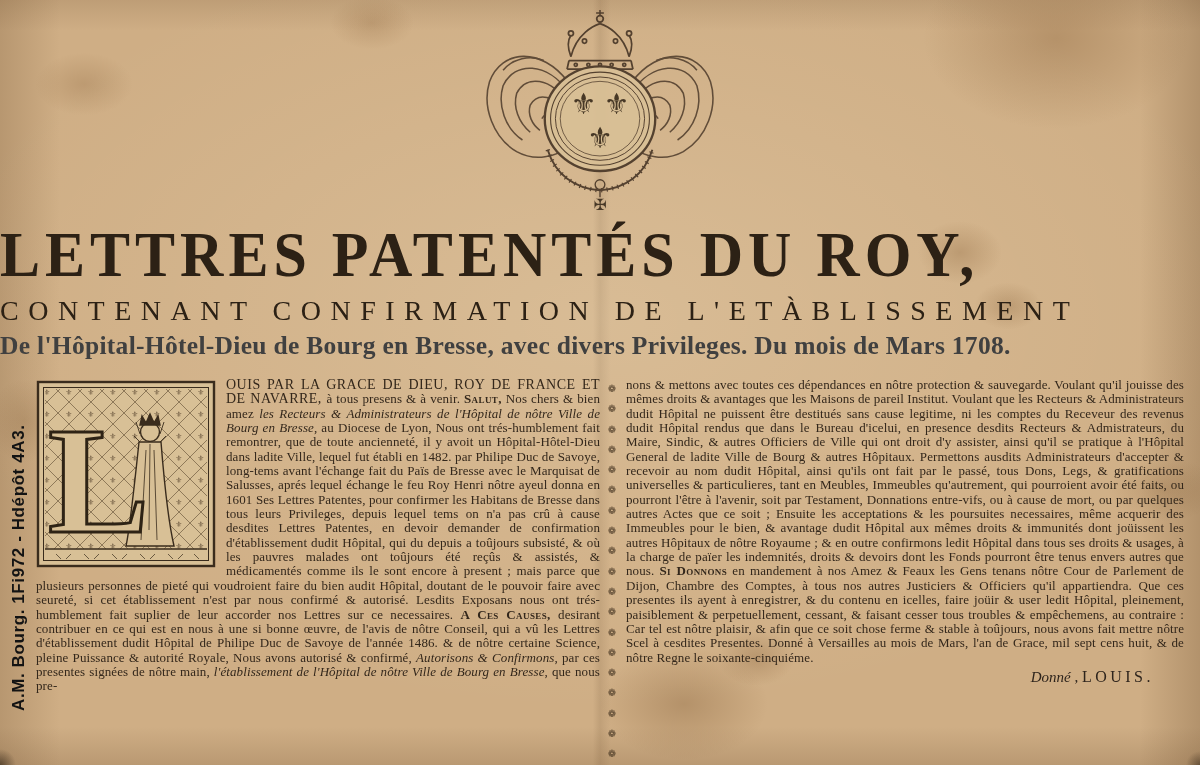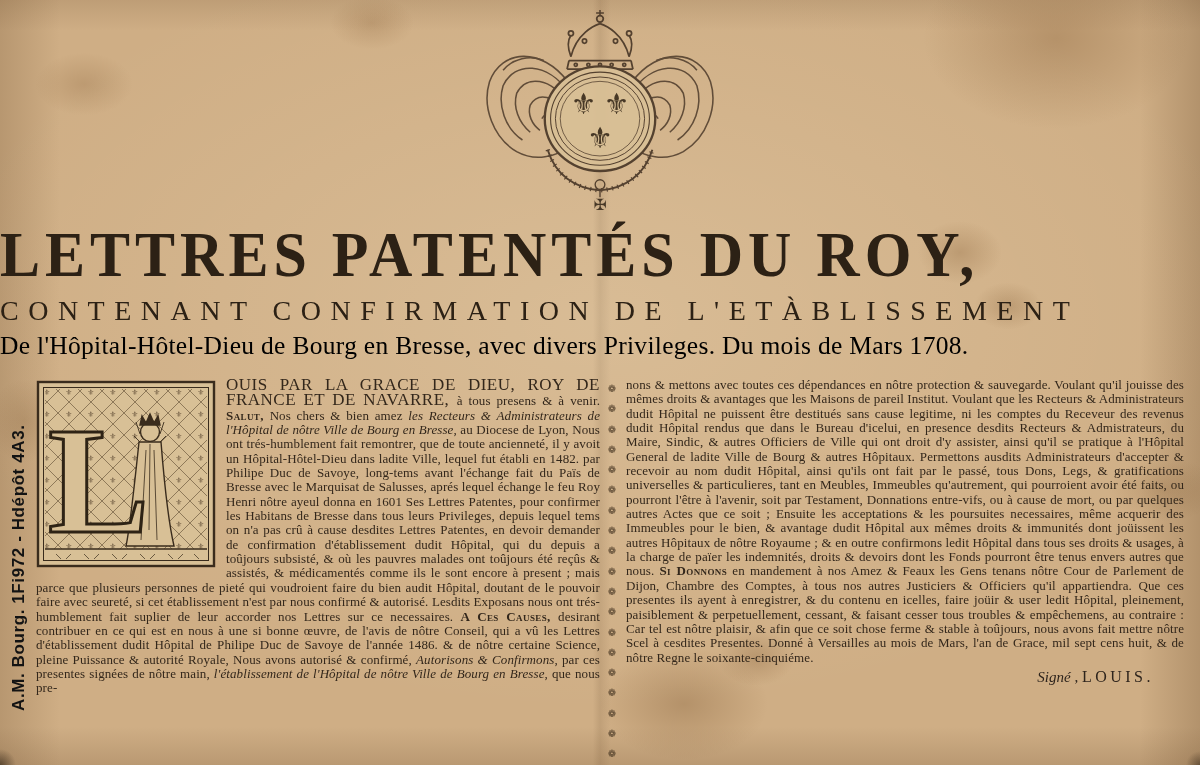--- a/index.html
+++ b/index.html
@@ -33,38 +33,38 @@
     writing-mode:vertical-rl; transform:rotate(180deg);
     font-family:"Liberation Sans", sans-serif; font-weight:bold;
     font-size:17px; letter-spacing:.6px; color:#131313; white-space:nowrap;
   }
   
   .crest { position:absolute; top:2px; left:50%; transform:translateX(-50%); opacity:.92; }
   
   .titles { position:absolute; top:224px; left:0; width:100%; color:#2c2115; }
   .t1 { font-size:60px; font-weight:bold; letter-spacing:5px; line-height:1.04; transform:scaleY(1.06); white-space:nowrap; }
   .t2 { font-size:28px; font-weight:normal; letter-spacing:9.5px; margin-top:9px; white-space:nowrap; }
-  .t3 { font-size:25.5px; font-weight:normal; letter-spacing:.3px; margin-top:4px; color:#000000; white-space:nowrap; }
+  .t3 { font-size:25.5px; font-weight:bold; letter-spacing:.3px; margin-top:4px; color:#404040; white-space:nowrap; }
   
   .cols { position:absolute; left:36px; top:378px; width:1148px; height:387px; display:flex; }
   .body-text {
     font-size:13px; line-height:14.35px; text-align:justify;
     color:#33271b; letter-spacing:.1px;
   }
   .col-left  { width:564px; }
   .col-right { flex:1; display:flex; flex-direction:column; padding-left:2px; }
   .divider {
     width:24px; text-align:center; padding-top:1px;
     font-family:"DejaVu Sans", sans-serif; font-size:10px; line-height:20.3px;
     color:#53412c; white-space:pre-line; user-select:none;
   }
   .dropcap-box { float:left; width:180px; height:188px; margin:2px 10px 3px 0; }
   .seg-i  { font-style:italic; }
   .seg-sc { font-variant:small-caps; letter-spacing:.4px;font-weight:bold; }
-  .seg-op { font-size:17px; letter-spacing:.5px;margin-top:48px; }
+  .seg-op { font-size:14px; letter-spacing:.5px;margin-top:48px; }
   .seg-ls { letter-spacing:3.5px; font-size:16px; }
   .sig { text-align:right; padding-right:30px; margin-top:3px; font-size:15px; color:#2e241c; }
 </style>
 </head>
 <body>
 
 <div class="stamp">A.M. Bourg. 1Fi972 - Hdépôt 4A3.</div>
 
 <div class="crest">
   <svg width="252" height="212" viewBox="0 0 260 218">
@@ -179,16 +179,16 @@
 ❁
 ❁
 ❁
 ❁
 ❁
 ❁
 ❁</div>
 
   <div class="col-right">
     <div class="body-text"><span>nons &amp; mettons avec toutes ces dépendances en nôtre protection &amp; sauvegarde. Voulant qu'il jouisse des mêmes droits &amp; avantages que les Maisons de pareil Institut. Voulant que les Recteurs &amp; Administrateurs dudit Hôpital ne puissent être destitués sans cause legitime, ni les comptes du Receveur des revenus dudit Hôpital rendus que dans le Bureau d'icelui, en presence desdits Recteurs &amp; Admistrateurs, du Maire, Sindic, &amp; autres Officiers de Ville qui ont droit d'y assister, ainsi qu'il se pratique à l'Hôpital General de ladite Ville de Bourg &amp; autres Hôpitaux. Permettons ausdits Administrateurs d'accepter &amp; recevoir au nom dudit Hôpital, ainsi qu'ils ont fait par le passé, tous Dons, Legs, &amp; gratifications universelles &amp; particulieres, tant en Meubles, Immeubles qu'autrement, qui pourroient avoir été faits, ou pourront l'être à l'avenir, soit par Testament, Donnations entre-vifs, ou à cause de mort, ou par quelques autres Actes que ce soit ; Ensuite les acceptations &amp; les poursuites necessaires, même acquerir des Immeubles pour le bien, &amp; avantage dudit Hôpital aux mêmes droits &amp; immunités dont joüissent les autres Hôpitaux de nôtre Royaume ; &amp; en outre confirmons ledit Hôpital dans tous ses droits &amp; usages, à la charge de païer les indemnités, droits &amp; devoirs dont les Fonds pourront être tenus envers autres que nous. </span><span class="seg-sc">Si Donnons</span><span> en mandement à nos Amez &amp; Feaux les Gens tenans nôtre Cour de Parlement de Dijon, Chambre des Comptes, à tous nos autres Justiciers &amp; Officiers qu'il appartiendra. Que ces presentes ils ayent à enregistrer, &amp; du contenu en icelles, faire joüir &amp; user ledit Hôpital, pleinement, paisiblement &amp; perpetuellement, cessant, &amp; faisant cesser tous troubles &amp; empêchemens, au contraire : Car tel est nôtre plaisir, &amp; afin que ce soit chose ferme &amp; stable à toûjours, nous avons fait mettre nôtre Scel à cesdites Presentes. Donné à Versailles au mois de Mars, l'an de Grace, mil sept cens huit, &amp; de nôtre Regne le soixante-cinquiéme.</span></div>
-    <div class="sig"><span class="seg-i">Signé</span><span> , </span><span class="seg-ls">LOUIS.</span></div>
+    <div class="sig"><span class="seg-i">Donné</span><span> , </span><span class="seg-ls">LOUIS.</span></div>
   </div>
 
 </div>
 
 </body></html>

